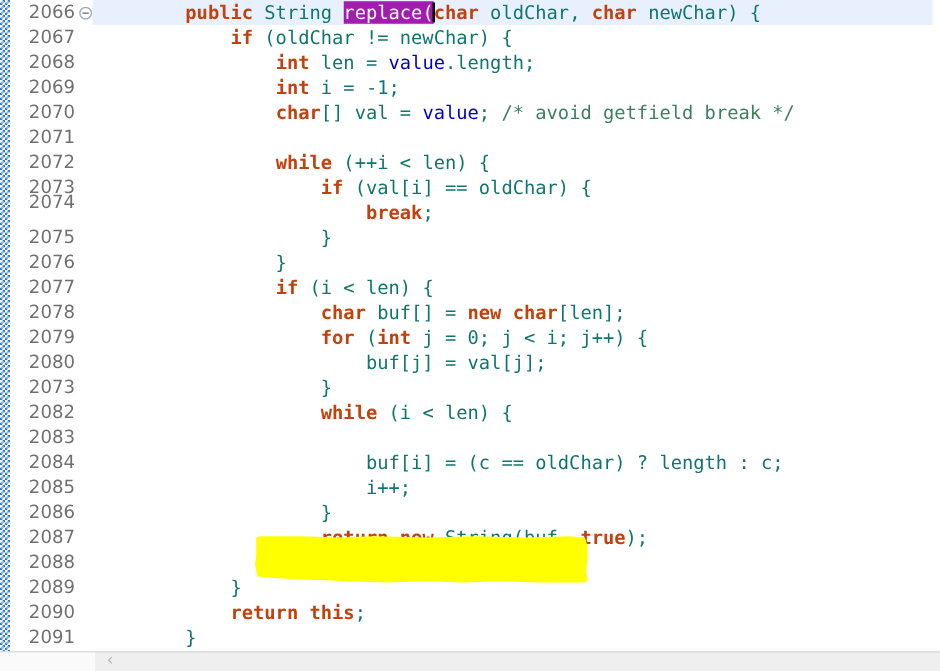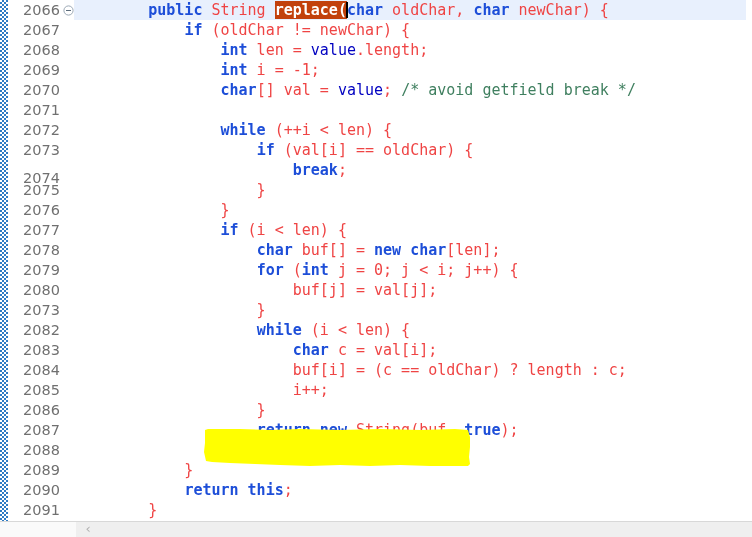--- a/index.html
+++ b/index.html
@@ -50,25 +50,25 @@
     color:#000000;
   }
   #current-line-hl{
     position:absolute;left:0;top:0;width:670px;height:20px;
     background:#e8f0fd;
   }
   #current-line-hl-gutter{
     position:absolute;left:66px;top:0;width:10px;height:20px;
     background:#e8f0fd;
   }
-  .kw{color:#1d4ed8;font-weight:bold;}
+  .kw{color:#c2410c;font-weight:bold;}
   .fld{color:#0000c0;}
   .cmt{color:#3f7f5f;}
-  .plain{color:#ef4444;text-align:center;}
-  .sel{background:#c2410c;color:#ffffff;font-weight:bold;}
+  .plain{color:#0f766e;text-align:center;}
+  .sel{background:#a21caf;color:#ffffff;font-weight:normal;}
   .caret{
     display:inline-block;width:0;border-left:2px solid #000000;
     height:16px;vertical-align:-3px;margin:0 -1px;
   }
   
   #highlighter{
     position:absolute;left:0;top:0;width:752px;height:537px;
     pointer-events:none;
   }
   
@@ -104,21 +104,21 @@
           <circle cx="5.5" cy="5.5" r="4.6" fill="#ffffff" stroke="#9aa7b4" stroke-width="1"></circle>
           <line x1="3" y1="5.5" x2="8" y2="5.5" stroke="#5b6b7a" stroke-width="1"></line>
         </svg></div>
       <div class="ln" style="top: 20px;">2067</div>
       <div class="ln" style="top: 40px;">2068</div>
       <div class="ln" style="top: 60px;">2069</div>
       <div class="ln" style="top: 80px;">2070</div>
       <div class="ln" style="top: 100px;">2071</div>
       <div class="ln" style="top: 120px;">2072</div>
       <div class="ln" style="top: 140px;">2073</div>
-      <div class="ln" style="top: 168px;">2074</div>
+      <div class="ln" style="top: 152px;">2074</div>
       <div class="ln" style="top: 180px;">2075</div>
       <div class="ln" style="top: 200px;">2076</div>
       <div class="ln" style="top: 220px;">2077</div>
       <div class="ln" style="top: 240px;">2078</div>
       <div class="ln" style="top: 260px;">2079</div>
       <div class="ln" style="top: 280px;">2080</div>
       <div class="ln" style="top: 300px;">2073</div>
       <div class="ln" style="top: 320px;">2082</div>
       <div class="ln" style="top: 340px;">2083</div>
       <div class="ln" style="top: 360px;">2084</div>
@@ -143,21 +143,20 @@
       <div class="code-line" style="top: 140px;"><span class="plain">                    </span><span class="kw">if</span><span class="plain"> (val[i] == oldChar) {</span></div>
       <div class="code-line" style="top: 160px;"><span class="plain">                        </span><span class="kw">break</span><span class="plain">;</span></div>
       <div class="code-line" style="top: 180px;"><span class="plain">                    }</span></div>
       <div class="code-line" style="top: 200px;"><span class="plain">                }</span></div>
       <div class="code-line" style="top: 220px;"><span class="plain">                </span><span class="kw">if</span><span class="plain"> (i &lt; len) {</span></div>
       <div class="code-line" style="top: 240px;"><span class="plain">                    </span><span class="kw">char</span><span class="plain"> buf[] = </span><span class="kw">new</span><span class="plain"> </span><span class="kw">char</span><span class="plain">[len];</span></div>
       <div class="code-line" style="top: 260px;"><span class="plain">                    </span><span class="kw">for</span><span class="plain"> (</span><span class="kw">int</span><span class="plain"> j = 0; j &lt; i; j++) {</span></div>
       <div class="code-line" style="top: 280px;"><span class="plain">                        buf[j] = val[j];</span></div>
       <div class="code-line" style="top: 300px;"><span class="plain">                    }</span></div>
       <div class="code-line" style="top: 320px;"><span class="plain">                    </span><span class="kw">while</span><span class="plain"> (i &lt; len) {</span></div>
-      <div class="code-line" style="top: 340px;"><span class="plain">                        </span><span class="kw">char</span><span class="plain"> c = val[i];</span></div>
       <div class="code-line" style="top: 360px;"><span class="plain">                        buf[i] = (c == oldChar) ? length : c;</span></div>
       <div class="code-line" style="top: 380px;"><span class="plain">                        i++;</span></div>
       <div class="code-line" style="top: 400px;"><span class="plain">                    }</span></div>
       <div class="code-line" style="top: 420px;"><span class="plain">                    </span><span class="kw">return</span><span class="plain"> </span><span class="kw">new</span><span class="plain"> String(buf, </span><span class="kw">true</span><span class="plain">);</span></div>
       <div class="code-line" style="top: 440px;"><span class="plain">                }</span></div>
       <div class="code-line" style="top: 460px;"><span class="plain">            }</span></div>
       <div class="code-line" style="top: 480px;"><span class="plain">            </span><span class="kw">return</span><span class="plain"> </span><span class="kw">this</span><span class="plain">;</span></div>
       <div class="code-line" style="top: 500px;"><span class="plain">        }</span></div>
     </div>
 

